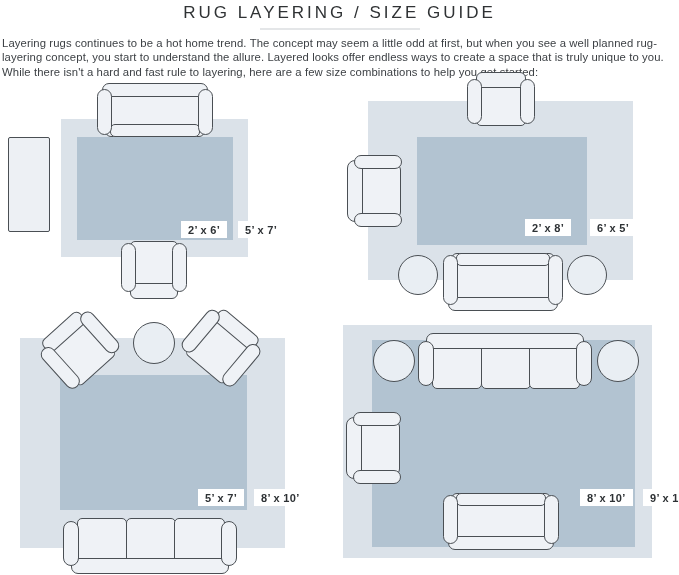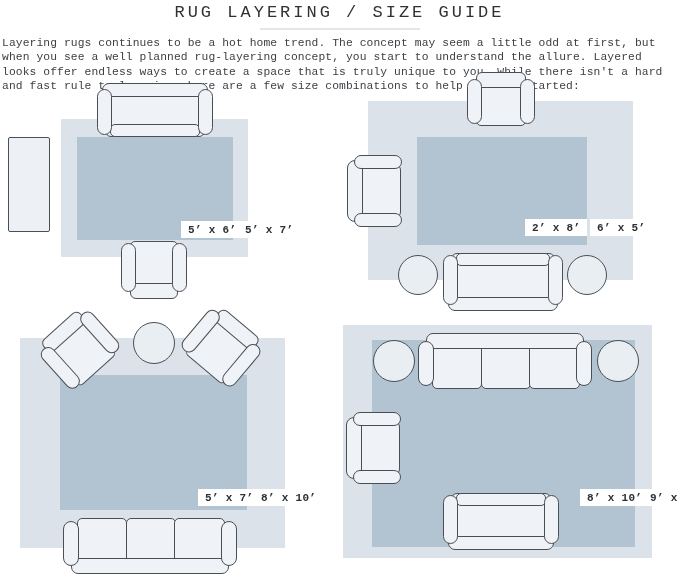--- a/index.html
+++ b/index.html
@@ -1,18 +1,18 @@
 <!DOCTYPE html>
 <html style="--rug_outer: #dbe2e9; --rug_inner: #b2c3d1; --furniture_fill: #eff2f6; --furniture_outline: #4a4f54; --table_fill: #e9eef3; --console_fill: #edf0f4; --label_bg: #ffffff; --label_text: #2d3134;"><head>
 <meta charset="utf-8">
 <style>
   html,body { margin:0; padding:0; background:#fff; }
   #canvas {
     position:relative; width:679px; height:575px; background:#fff;
-    font-family:Liberation Mono, monospace; overflow:hidden;
+    font-family:Liberation Sans, sans-serif; overflow:hidden;
   }
   .page-title {
     position:absolute; top:3px; left:0; width:679px; text-align:center;
     font-size:17px; font-weight:500; letter-spacing:3px; color:#2f3234;
   }
   .title-divider {
     position:absolute; top:28px; left:260px; width:160px; height:2px; background:#e4e6e8;
   }
   .intro {
     position:absolute; top:36px; left:2px; width:675px;
@@ -86,21 +86,21 @@
         <div class="part back"></div>
       <div class="part arm-l"></div>
         <div class="part arm-r"></div>
     </div>
     <div class="furn chair up" style="left:121px;top:239px;width:66px;height:60px;">
       <div class="part seat"></div>
         <div class="part back"></div>
       <div class="part arm-l"></div>
         <div class="part arm-r"></div>
     </div>
-    <div class="size-label" style="left:181px;top:221px;">5’ x 6’</div>
+    <div class="size-label" style="left:181px;top:221px;">2’ x 6’</div>
     <div class="size-label" style="left:238px;top:221px;">5’ x 7’</div>
   </div>
 
   <div class="quad">
     <div class="rug outer" style="left:368px;top:101px;width:265px;height:179px;"></div>
     <div class="rug inner" style="left:417px;top:137px;width:170px;height:108px;"></div>
     <div class="furn chair" style="left:467px;top:72px;width:68px;height:56px;">
       <div class="part seat"></div>
         <div class="part back"></div>
       <div class="part arm-l"></div>

